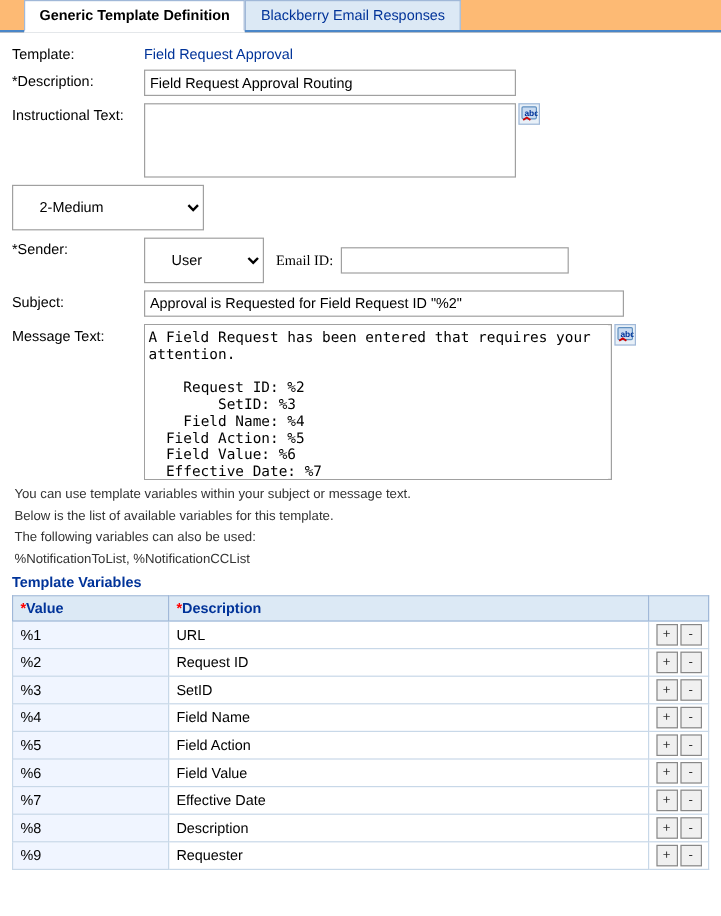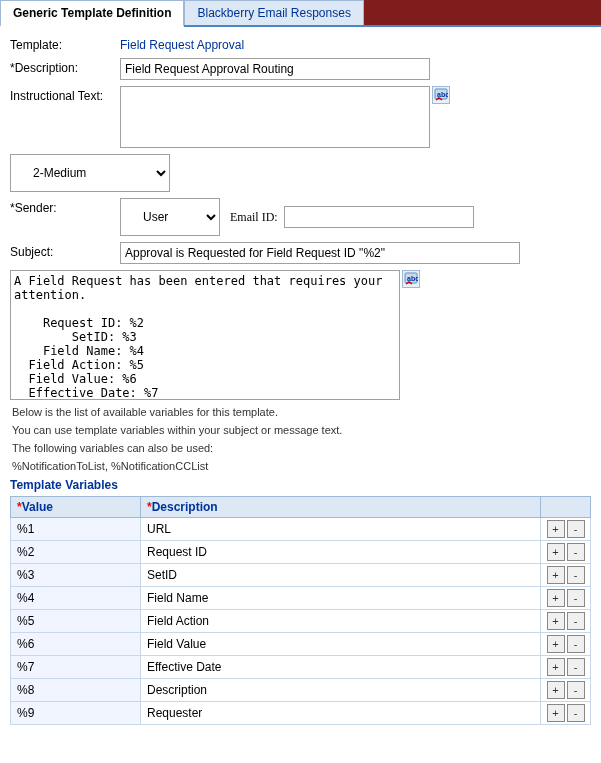--- a/index.html
+++ b/index.html
@@ -1,21 +1,22 @@
 <!DOCTYPE html>
 <html><head>
   <meta charset="utf-8">
   <style>
     * { box-sizing: border-box; margin: 0; padding: 0; }
     body { font-family: Arial, sans-serif; font-size: 12px; background: #fff; color: #000; width: 601px; }
 
     .tabs {
       display: flex;
       border-bottom: 2px solid #4a86c8;
-      background: #7f1d1d;
+      background: #fdba74;
+      padding-left: 20px;
     }
     .tab {
       padding: 5px 12px;
       cursor: pointer;
       border: 1px solid #a0b8d8;
       border-bottom: none;
       font-size: 12px;
       background: #dce9f5;
       color: #003399;
     }
@@ -243,20 +244,21 @@
       <input type="text" style="width: 190px;">
     </div>
   </div>
 
   <div class="form-row">
     <div class="form-label">Subject:</div>
     <input type="text" style="width: 400px;" value="Approval is Requested for Field Request ID &quot;%2&quot;">
   </div>
 
   <div class="form-row">
+    <div class="form-label">Message Text:</div>
     <div class="message-wrap">
       <div class="scrollable-box" style="width:390px; height:130px;">
         <textarea style="width: 385px; height: 128px; border: none; outline: none; padding: 3px; font-size: 12px; resize: none;">A Field Request has been entered that requires your attention.
 
     Request ID: %2
         SetID: %3
     Field Name: %4
   Field Action: %5
   Field Value: %6
   Effective Date: %7</textarea>
@@ -265,22 +267,22 @@
         <svg width="14" height="14" viewBox="0 0 14 14">
           <rect x="1" y="1" width="12" height="10" rx="1" fill="#c8daf0" stroke="#6090c0" stroke-width="1"></rect>
           <text x="3" y="9" font-size="7" fill="#003399" font-weight="bold">abc</text>
           <polyline points="2,12 5,10 8,12" fill="none" stroke="#cc0000" stroke-width="1.5"></polyline>
         </svg>
       </div>
     </div>
   </div>
 
   <div style="margin: 6px 0 4px 0;">
+    <div class="helper-text">You can use template variables within your subject or message text.</div>
     <div class="helper-text">Below is the list of available variables for this template.</div>
-    <div class="helper-text">You can use template variables within your subject or message text.</div>
     <div class="helper-text">The following variables can also be used:</div>
     <div class="helper-text">%NotificationToList, %NotificationCCList</div>
   </div>
 
   <div>
     <div class="template-variables-title">Template Variables</div>
     <table class="var-table">
       <thead>
         <tr>
           <th class="required" style="width:130px;">Value</th>

